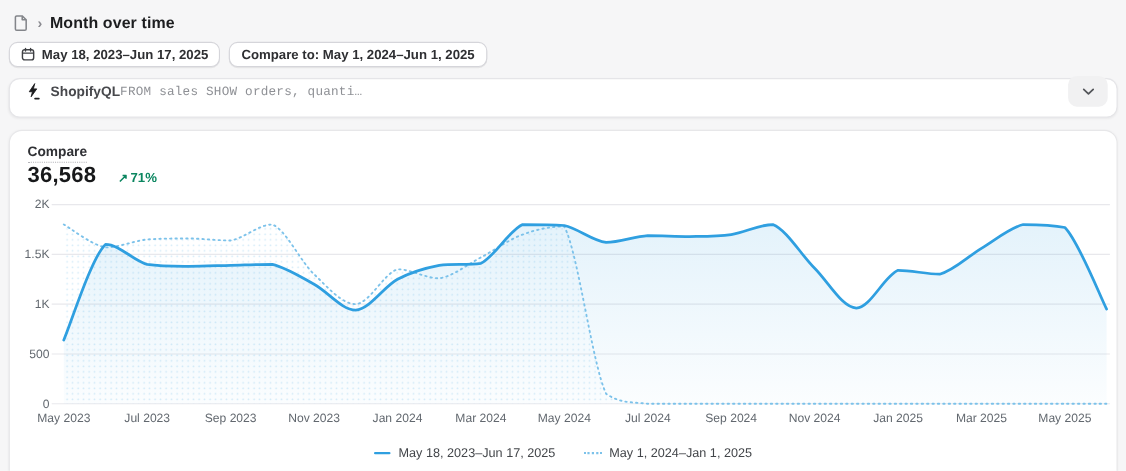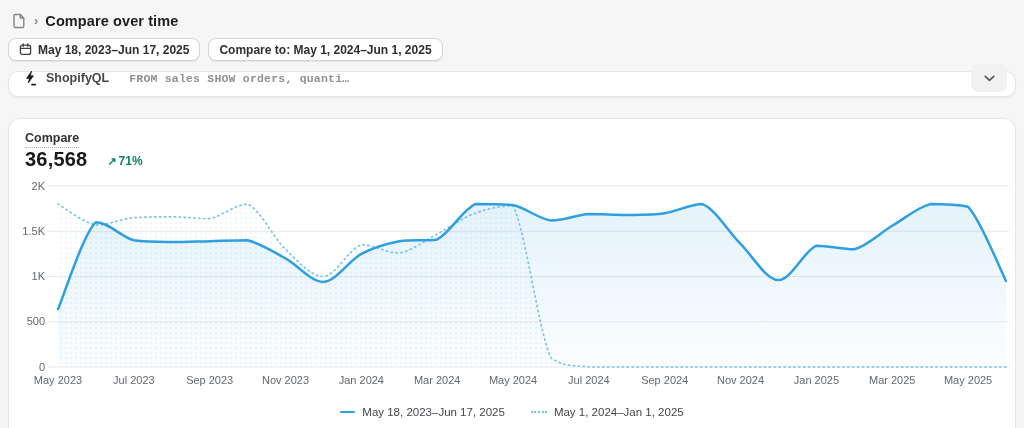--- a/index.html
+++ b/index.html
@@ -20,27 +20,27 @@
   .pill {
     display: inline-flex; align-items: center; gap: 6px;
     background: #fff; border: 1px solid #d5d5da; border-radius: 8px;
     box-shadow: 0 1px 0 rgba(0,0,0,.07);
     height: 23px; padding: 0 10px;
     font-size: 12px; font-weight: 650; color: #2e2f32; cursor: pointer;
     font-family: "Liberation Sans", sans-serif;
   }
   
   .qlbar {
-    position: absolute; top: 71px; left: 8px; right: 8px; height: 26px;
+    position: absolute; top: 71px; left: 8px; right: 8px; height: 36px;
     background: #fff; border: 1px solid #e5e5e8; border-radius: 10px;
     box-shadow: 0 1px 2px rgba(0,0,0,.05);
     display: flex; align-items: center; padding: 0 8px 12px 14px; cursor: text;
   }
   .ql-brand { font-size: 12.5px; font-weight: 700; color: #47484c; margin-left: 9px; }
-  .ql-query { font-family: "Liberation Mono", "DejaVu Sans Mono", monospace; font-size: 11.5px; color: #8e9095; margin-left: 20px; letter-spacing: .2px; font-weight: bold; }
+  .ql-query { font-family: "Liberation Mono", "DejaVu Sans Mono", monospace; font-size: 11.5px; color: #8e9095; margin-left: 0; letter-spacing: .2px; }
   .ql-expand {
     margin-left: auto; width: 36px; height: 28px; border: none; border-radius: 8px;
     background: #f1f1f2; display: flex; align-items: center; justify-content: center; cursor: pointer;
   }
   
   .card {
     position: absolute; top: 118px; left: 8px; right: 8px; height: 330px;
     background: #fff; border: 1px solid #e7e7e9; border-radius: 12px;
     box-shadow: 0 1px 2px rgba(0,0,0,.04);
   }
@@ -64,21 +64,21 @@
 <body>
 
 <div class="breadcrumb">
   <span class="ic">
     <svg width="15" height="16" viewBox="0 0 15 16" fill="none">
       <path d="M3.2 1.5h5.1l3.5 3.5v8.3a1.2 1.2 0 0 1-1.2 1.2H3.2A1.2 1.2 0 0 1 2 13.3V2.7a1.2 1.2 0 0 1 1.2-1.2z" stroke="#83858a" stroke-width="1.4"></path>
       <path d="M8.2 1.7V5h3.4" stroke="#83858a" stroke-width="1.4" stroke-linejoin="round"></path>
     </svg>
   </span>
   <span class="sep">›</span>
-  <span class="page-title">Compare over time</span>
+  <span class="page-title">Month over time</span>
 </div>
 
 <div class="pills">
   <button class="pill">
     <span class="ic">
       <svg width="13" height="13" viewBox="0 0 13 13" fill="none">
         <rect x="1.4" y="2.2" width="10.2" height="9.2" rx="2" stroke="#3f4044" stroke-width="1.3"></rect>
         <path d="M4.2 1v2.4M8.8 1v2.4M1.6 5.3h9.8" stroke="#3f4044" stroke-width="1.3" stroke-linecap="round"></path>
       </svg>
     </span>

